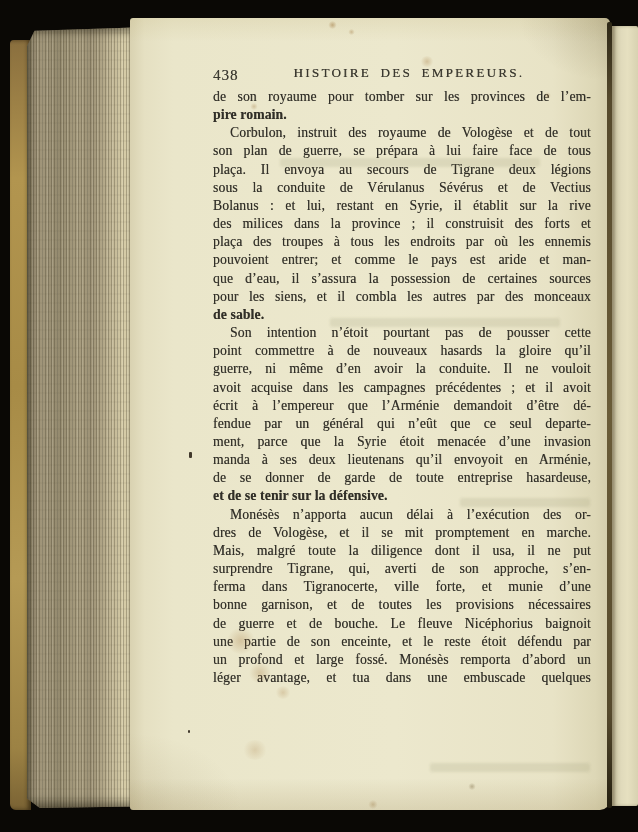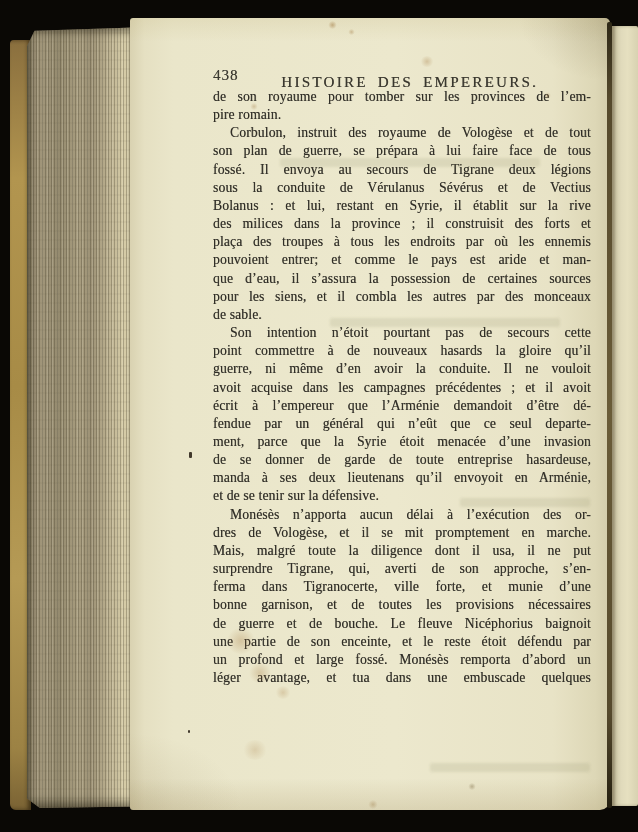--- a/index.html
+++ b/index.html
@@ -49,32 +49,32 @@
   
   .header-row{
     position:absolute;left:83px;top:47px;width:378px;height:20px;
     color:#3a382f;
   }
   .page-number{
     position:absolute;left:0;top:2px;font-size:15px;letter-spacing:1px;
     text-shadow:0.3px 0.3px 0.3px rgba(50,48,40,.6);
   }
   .running-title{
-    position:absolute;left:50%;top:9px;transform:translateX(-47%);
-    font-size:15px;letter-spacing:2.3px;word-spacing:4px;white-space:nowrap;
+    position:absolute;left:50%;top:0;transform:translateX(-47%);
+    font-size:13px;letter-spacing:2.3px;word-spacing:4px;white-space:nowrap;
     text-shadow:0.35px 0.35px 0.35px rgba(50,48,40,.65);
   }
   .body-text{
     position:absolute;left:83px;top:70px;width:378px;
     font-size:13.6px;line-height:18.15px;color:#302e27;
     text-shadow:0.3px 0.3px 0.35px rgba(48,46,39,.55);
     letter-spacing:0.15px;
   }
   .line{text-align:justify;text-align-last:justify;white-space:normal;}
-  .line.endline{text-align-last:left;}
+  .line.endline{text-align-last:left;font-weight:bold;}
   .line.indent{text-indent:17px;}
   
   .stain{position:absolute;border-radius:50%;pointer-events:none;}
   .ghost{position:absolute;pointer-events:none;filter:blur(1.4px);background:rgba(125,128,88,.14);border-radius:2px;}
   .speck{position:absolute;background:#41392c;border-radius:1px;}
 </style>
 </head>
 <body>
 
 <div>
@@ -88,38 +88,38 @@
     <div class="header-row">
       <span class="page-number">438</span>
       <span class="running-title">HISTOIRE DES EMPEREURS.</span>
     </div>
 
     <div class="body-text">
         <div class="line">de son royaume pour tomber sur les provinces de l’em-</div>
         <div class="line endline">pire romain.</div>
         <div class="line indent">Corbulon, instruit des royaume de Vologèse et de tout</div>
         <div class="line">son plan de guerre, se prépara à lui faire face de tous</div>
-        <div class="line">fossé. Il envoya au secours de Tigrane deux légions</div>
+        <div class="line">plaça. Il envoya au secours de Tigrane deux légions</div>
         <div class="line">sous la conduite de Vérulanus Sévérus et de Vectius</div>
         <div class="line">Bolanus : et lui, restant en Syrie, il établit sur la rive</div>
         <div class="line">des milices dans la province ; il construisit des forts et</div>
         <div class="line">plaça des troupes à tous les endroits par où les ennemis</div>
         <div class="line">pouvoient entrer; et comme le pays est aride et man-</div>
         <div class="line">que d’eau, il s’assura la possession de certaines sources</div>
         <div class="line">pour les siens, et il combla les autres par des monceaux</div>
         <div class="line endline">de sable.</div>
-        <div class="line indent">Son intention n’étoit pourtant pas de secours cette</div>
+        <div class="line indent">Son intention n’étoit pourtant pas de pousser cette</div>
         <div class="line">point commettre à de nouveaux hasards la gloire qu’il</div>
         <div class="line">guerre, ni même d’en avoir la conduite. Il ne vouloit</div>
         <div class="line">avoit acquise dans les campagnes précédentes ; et il avoit</div>
         <div class="line">écrit à l’empereur que l’Arménie demandoit d’être dé-</div>
         <div class="line">fendue par un général qui n’eût que ce seul departe-</div>
         <div class="line">ment, parce que la Syrie étoit menacée d’une invasion</div>
+        <div class="line">manda à ses deux lieutenans qu’il envoyoit en Arménie,</div>
         <div class="line">de se donner de garde de toute entreprise hasardeuse,</div>
-        <div class="line">manda à ses deux lieutenans qu’il envoyoit en Arménie,</div>
         <div class="line endline">et de se tenir sur la défensive.</div>
         <div class="line indent">Monésès n’apporta aucun délai à l’exécution des or-</div>
         <div class="line">dres de Vologèse, et il se mit promptement en marche.</div>
         <div class="line">Mais, malgré toute la diligence dont il usa, il ne put</div>
         <div class="line">surprendre Tigrane, qui, averti de son approche, s’en-</div>
         <div class="line">ferma dans Tigranocerte, ville forte, et munie d’une</div>
         <div class="line">bonne garnison, et de toutes les provisions nécessaires</div>
         <div class="line">de guerre et de bouche. Le fleuve Nicéphorius baignoit</div>
         <div class="line">une partie de son enceinte, et le reste étoit défendu par</div>
         <div class="line">un profond et large fossé. Monésès remporta d’abord un</div>

